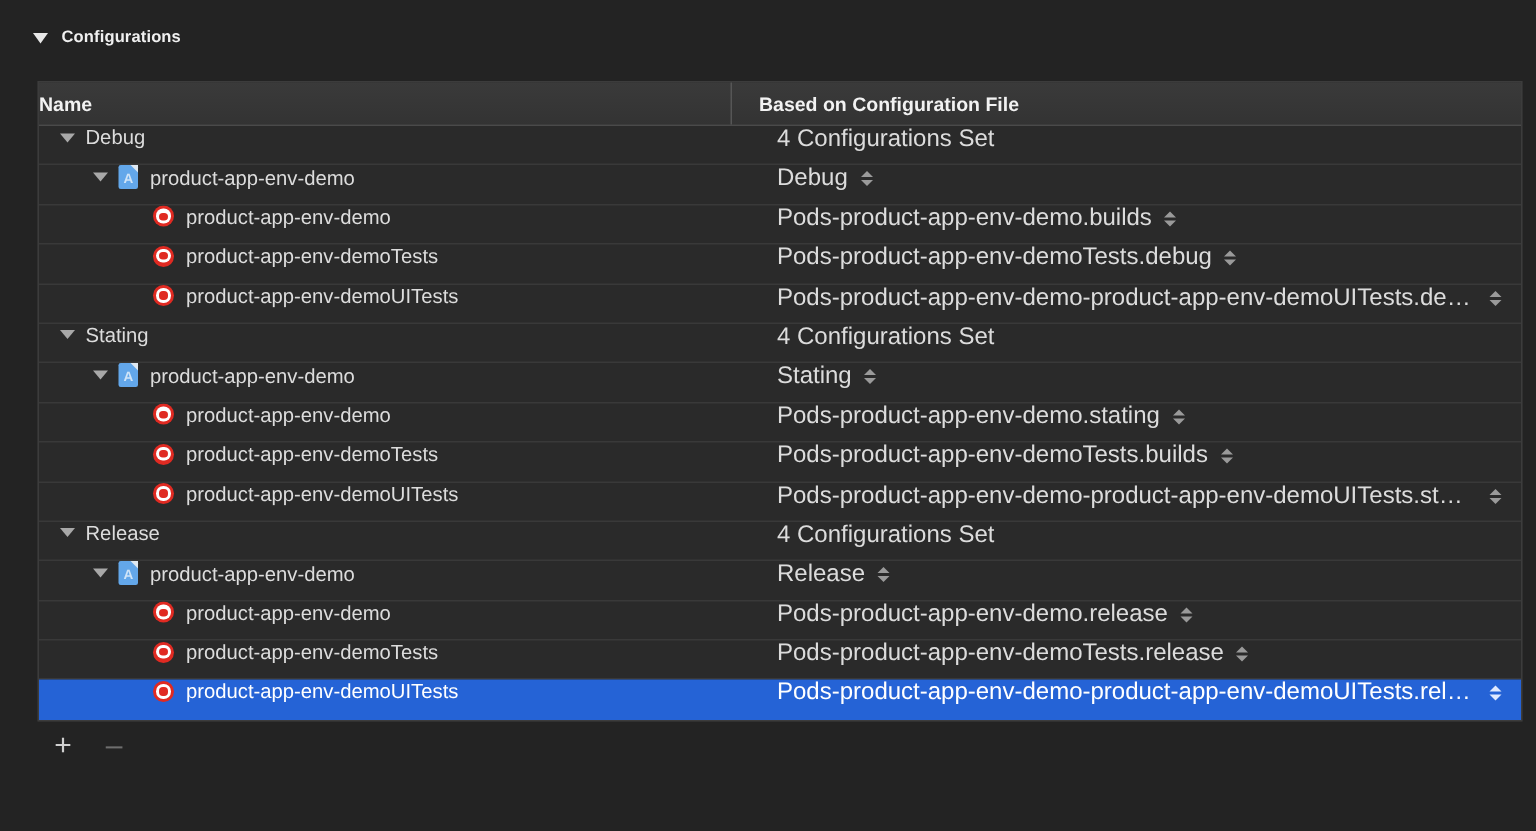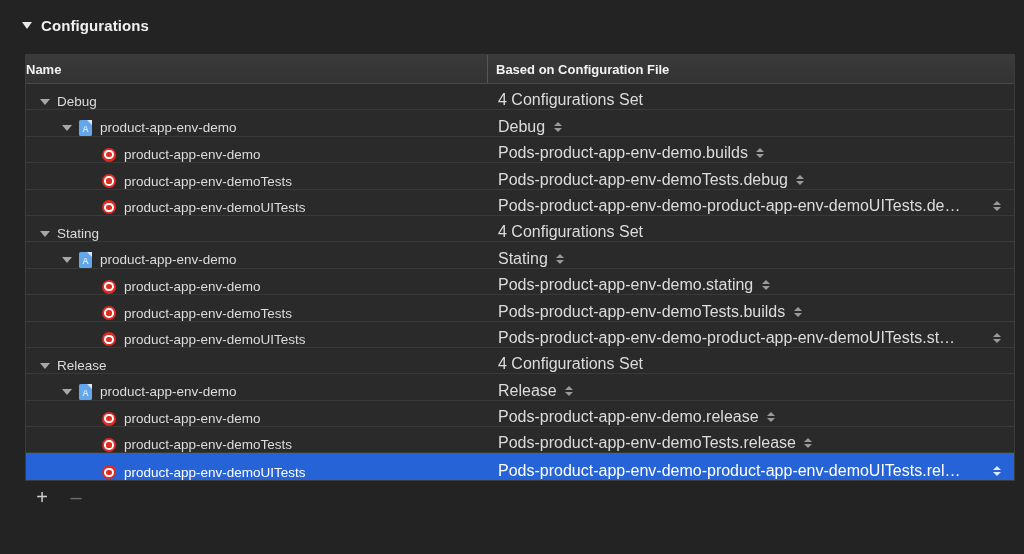--- a/index.html
+++ b/index.html
@@ -37,21 +37,21 @@
   .tri {
     width: 0;
     height: 0;
     border-left: 5.5px solid transparent;
     border-right: 5.5px solid transparent;
     border-top: 7px solid #b9b9b9;
     margin-right: 9px;
   }
   .section-header .tri { border-top-color: #e8e8e8; }
   .section-title {
-    font-size: 15px;
+    font-size: 11px;
     font-weight: bold;
     color: #f0f0f0;
     letter-spacing: 0.1px;
   }
 
   
   .table {
     position: absolute;
     left: 25px;
     top: 54px;
@@ -71,33 +71,34 @@
     font-size: 13px;
     font-weight: bold;
     color: #f2f2f2;
     display: flex;
     align-items: center;
     box-sizing: border-box;
   }
   .th-name { width: 461px; }
   .th-based {
     flex: 1;
-    padding-left: 8px;
+    padding-left: 18px;
     border-left: 1px solid #565656;
   }
 
   .rows { background: #2a2a2a; }
 
   .row {
     display: flex;
     height: 26.4px;
-    align-items: flex-end;
+    align-items: flex-start;
     border-bottom: 1px solid #393939;
     box-sizing: border-box;
     position: relative;
+    gap: 20px;
   }
   .row:last-child { border-bottom: none; }
   .row.selected { background: #2563d6; }
   .row.selected .cell-name,
   .row.selected .cell-based,
   .row.selected .val { color: #ffffff; }
 
   .cell-name {
     width: 461px;
     display: flex;

